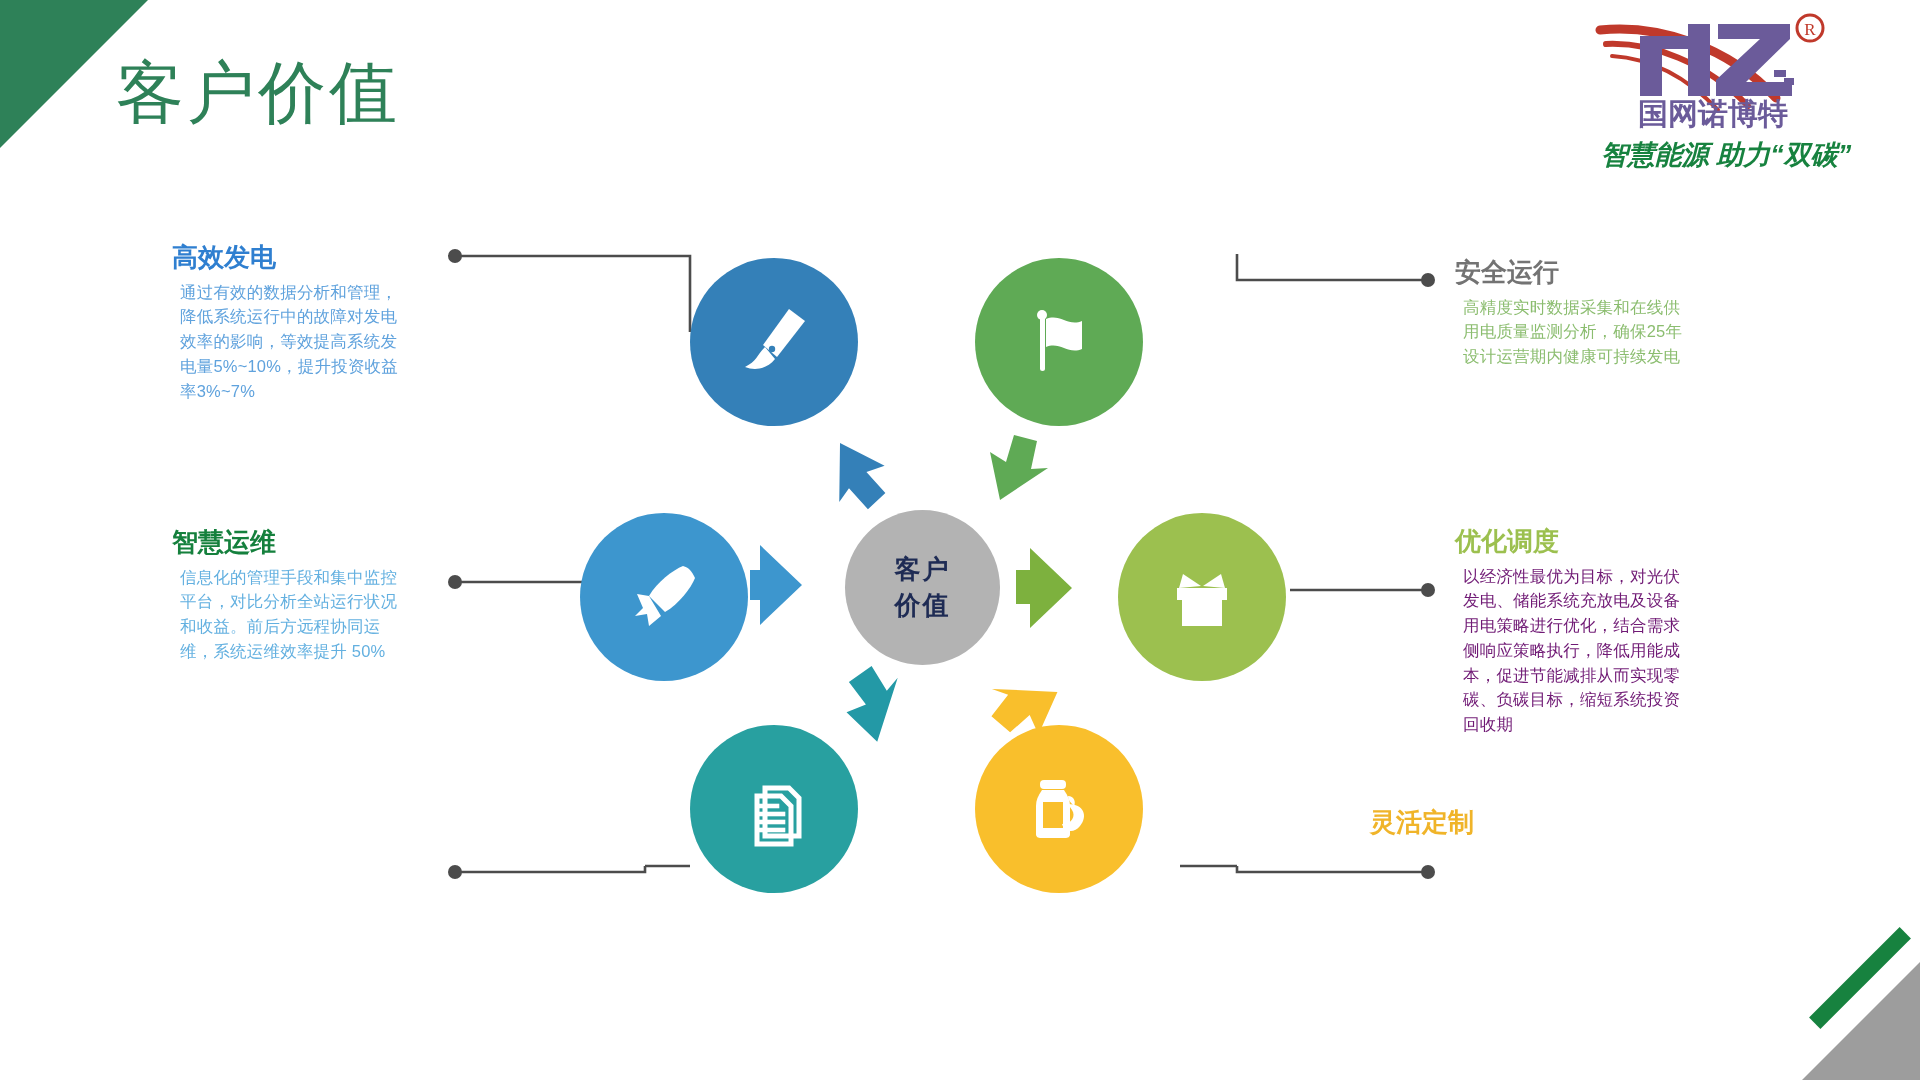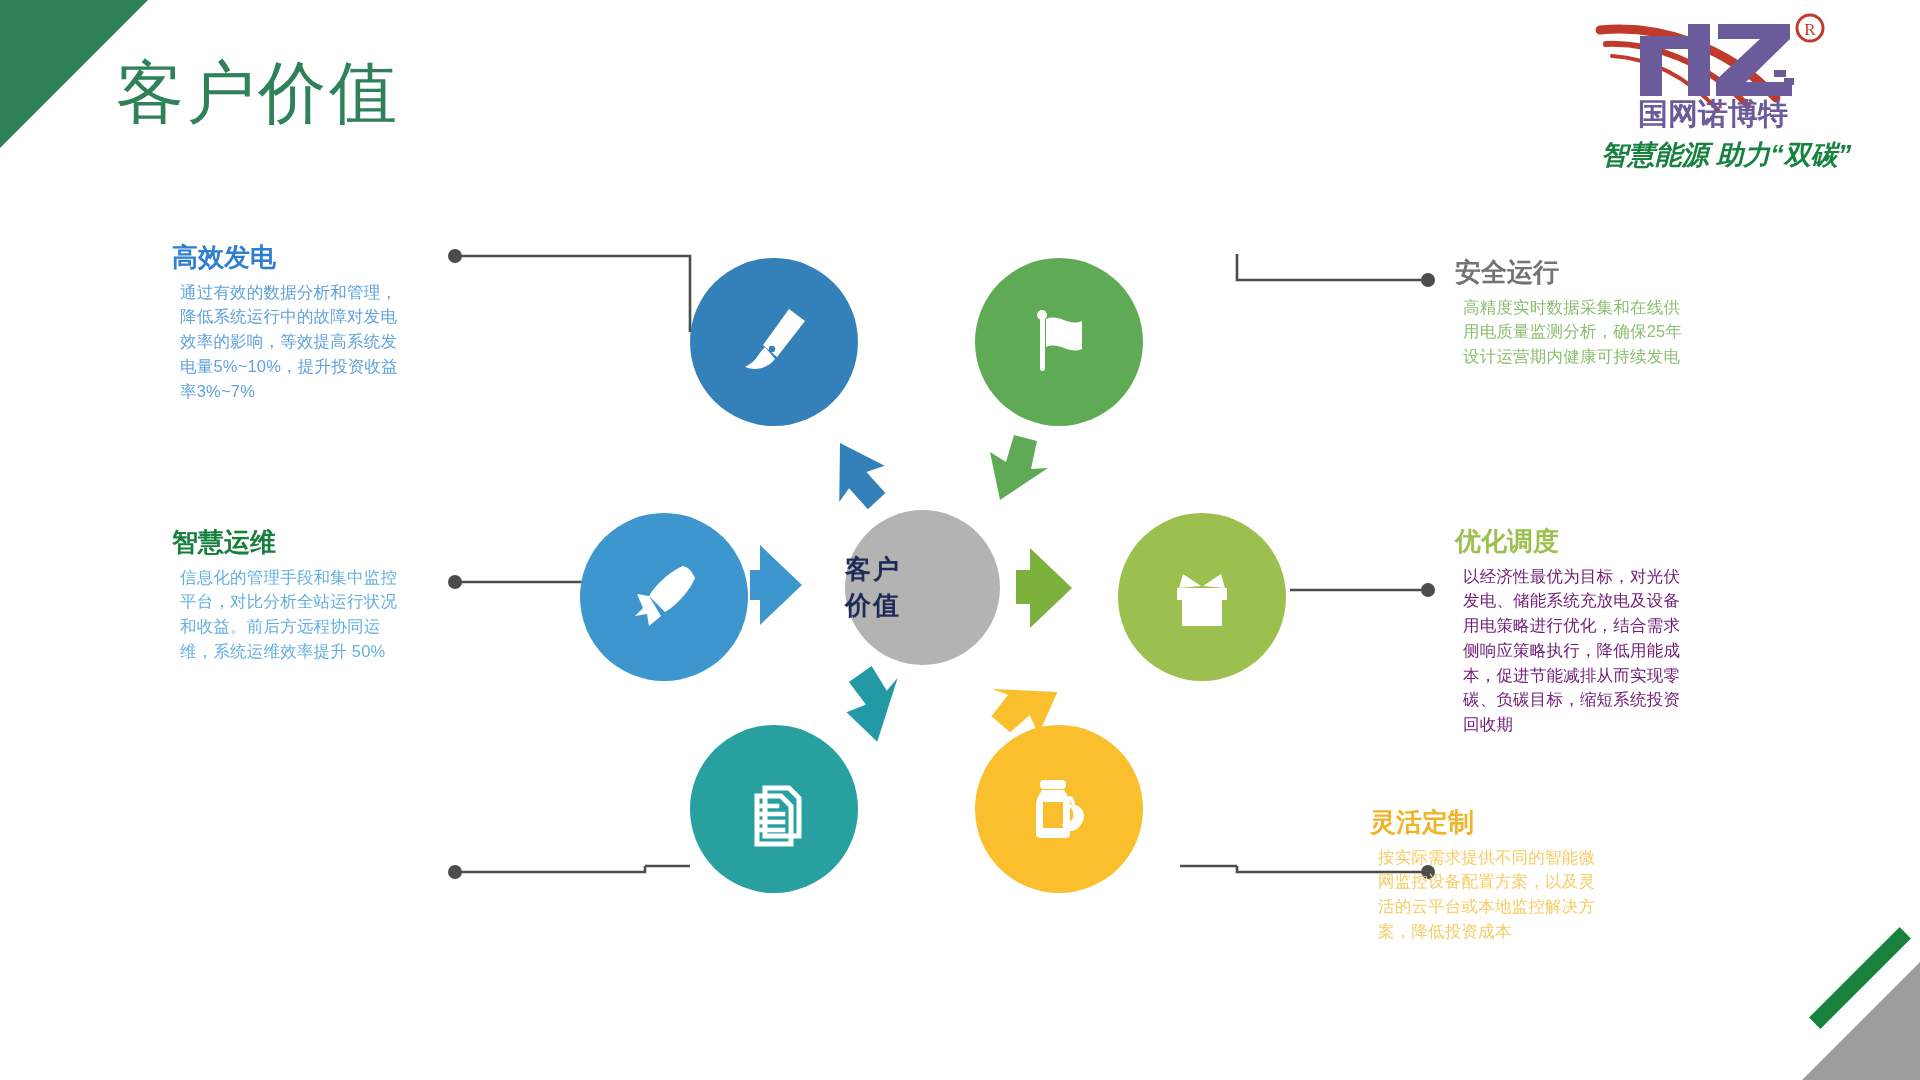--- a/index.html
+++ b/index.html
@@ -17,21 +17,21 @@
 
   
   .page-title{position:absolute;left:116px;top:48px;font-size:68px;color:#2e8158;
               letter-spacing:3px;font-weight:400;}
 
   .logo{position:absolute;right:42px;top:6px;width:300px;height:170px;}
   .logo svg{display:block;}
 
   
   .hub{position:absolute;left:845px;top:510px;width:155px;height:155px;border-radius:50%;
-       background:#b3b3b3;display:flex;flex-direction:column;align-items:flex-start;
+       background:#b3b3b3;display:flex;flex-direction:column;align-items:center;
        justify-content:center;color:#1e2b54;font-size:26px;font-weight:700;line-height:1.35;
        letter-spacing:2px;}
 
   
   .node{position:absolute;border-radius:50%;display:flex;align-items:center;justify-content:center;}
   .node svg{display:block;}
   .n-tl{left:690px;top:258px;width:168px;height:168px;background:#3480b8;}
   .n-tr{left:975px;top:258px;width:168px;height:168px;background:#5faa55;}
   .n-ml{left:580px;top:513px;width:168px;height:168px;background:#3d96ce;}
   .n-mr{left:1118px;top:513px;width:168px;height:168px;background:#9cc04f;}
@@ -228,16 +228,15 @@
     <p>高精度实时数据采集和在线供用电质量监测分析，确保25年设计运营期内健康可持续发电</p>
   </div>
 
   <div class="txt t-disp">
     <h3>优化调度</h3>
     <p>以经济性最优为目标，对光伏发电、储能系统充放电及设备用电策略进行优化，结合需求侧响应策略执行，降低用能成本，促进节能减排从而实现零碳、负碳目标，缩短系统投资回收期</p>
   </div>
 
   <div class="txt t-cust">
     <h3>灵活定制</h3>
-    <p>按实际需求提供不同的智能微网监控设备配置方案，以及灵活的云平台或本地监控解决方案，降低投资成本</p>
   </div>
 
 </div>
 
 </body></html>

